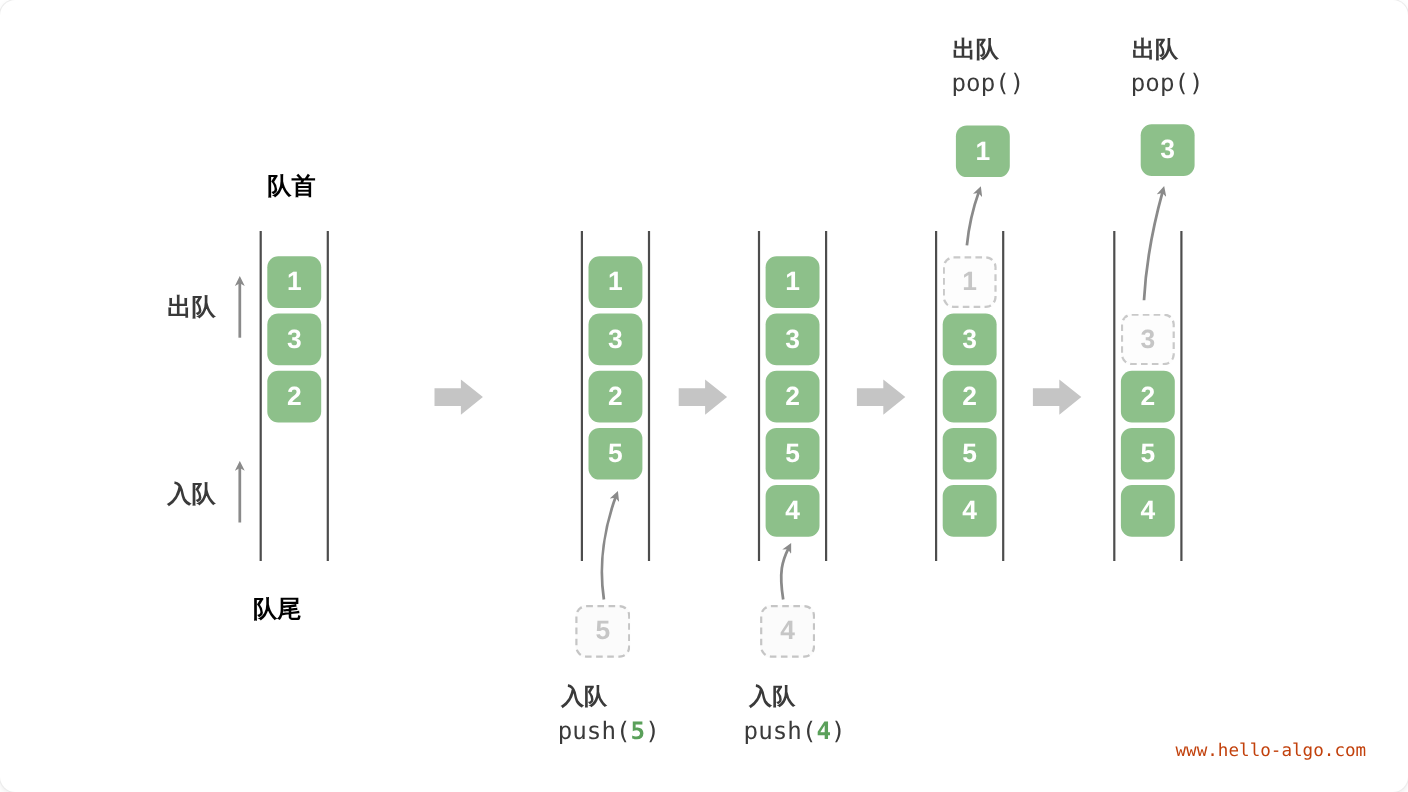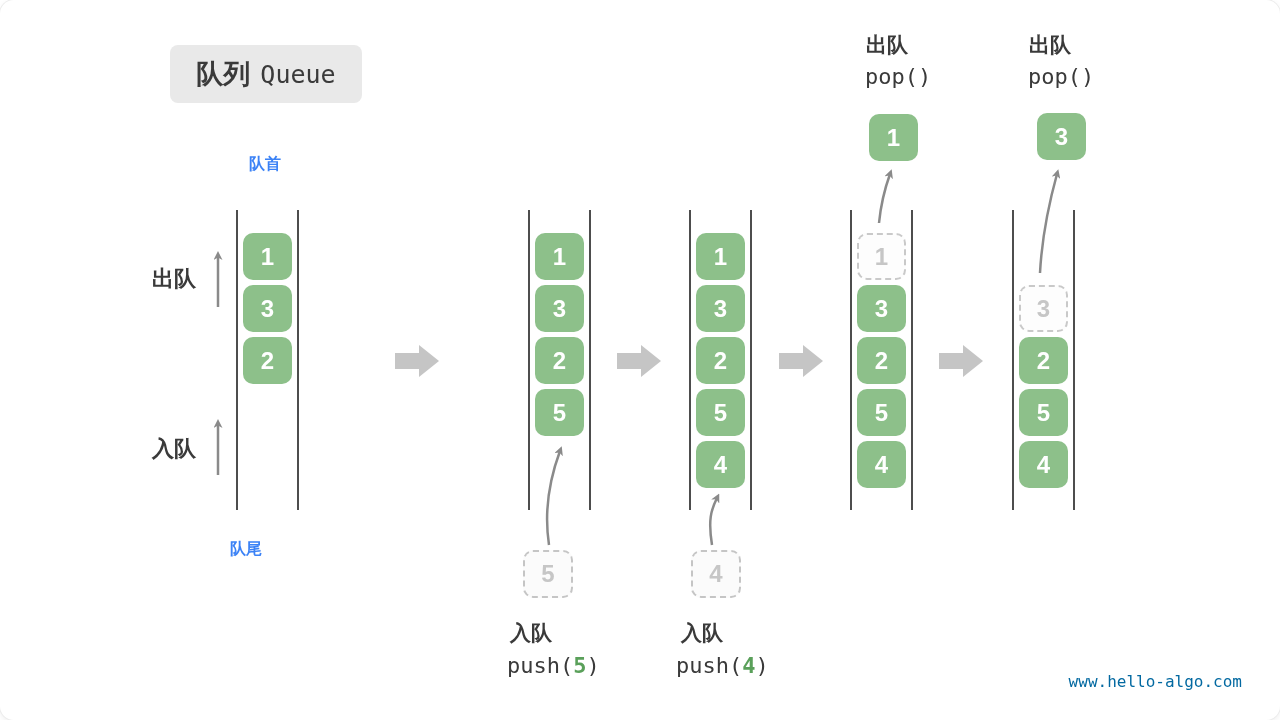--- a/index.html
+++ b/index.html
@@ -13,21 +13,21 @@
   
   .title-box {
     position:absolute; left:170px; top:45px; width:192px; height:58px;
     background:#e9e9e9; border-radius:8px;
     display:flex; align-items:center; justify-content:center; gap:10px;
   }
   .title-zh { font-size:27px; font-weight:700; color:#3a3a3a; }
   .title-en { font-family:"DejaVu Sans Mono", monospace; font-size:25px; color:#3a3a3a; }
 
   
-  .lbl { position:absolute; font-weight:700; font-size:16px; color:#3b82f6; }
+  .lbl { position:absolute; font-weight:700; font-size:22px; color:#000000; }
   .side-lbl { position:absolute; font-weight:700; font-size:22px; color:#3a3a3a; }
 
   
   .wall { position:absolute; top:210px; width:2px; height:300px; background:#4d4d4d; }
 
   
   .box {
     position:absolute; width:49px; height:47px; border-radius:10px;
     background:#8dc08a; color:#fff;
     display:flex; align-items:center; justify-content:center;
@@ -43,32 +43,28 @@
 
   
   .op-zh { position:absolute; font-size:21px; font-weight:600; color:#3a3a3a; }
   .op-code { position:absolute; font-family:"DejaVu Sans Mono", monospace; font-size:22px; color:#3a3a3a; white-space:pre; }
   .op-code .arg { color:#5aa05a; font-weight:700; }
 
   svg.overlay { position:absolute; left:0; top:0; pointer-events:none; }
 
   .watermark {
     position:absolute; right:38px; top:672px;
-    font-family:"DejaVu Sans Mono", monospace; font-size:16px; color:#0369a1;
+    font-family:"DejaVu Sans Mono", monospace; font-size:16px; color:#c2410c;
   }
 </style>
 </head>
 <body>
 
 <div id="canvas">
 
-  <div class="title-box">
-    <span class="title-zh">队列</span>
-    <span class="title-en">Queue</span>
-  </div>
 
   <div class="lbl" style="left:230px; top:154px; width:70px; text-align:center;">队首</div>
   <div class="lbl" style="left:230px; top:539px; width:70px; text-align:left;">队尾</div>
 
   <div class="side-lbl" style="left:152px; top:264px;">出队</div>
   <div class="side-lbl" style="left:152px; top:434px;">入队</div>
 
   <div>
     <div class="wall" style="left:236px;"></div>
     <div class="wall" style="left:297px;"></div>

